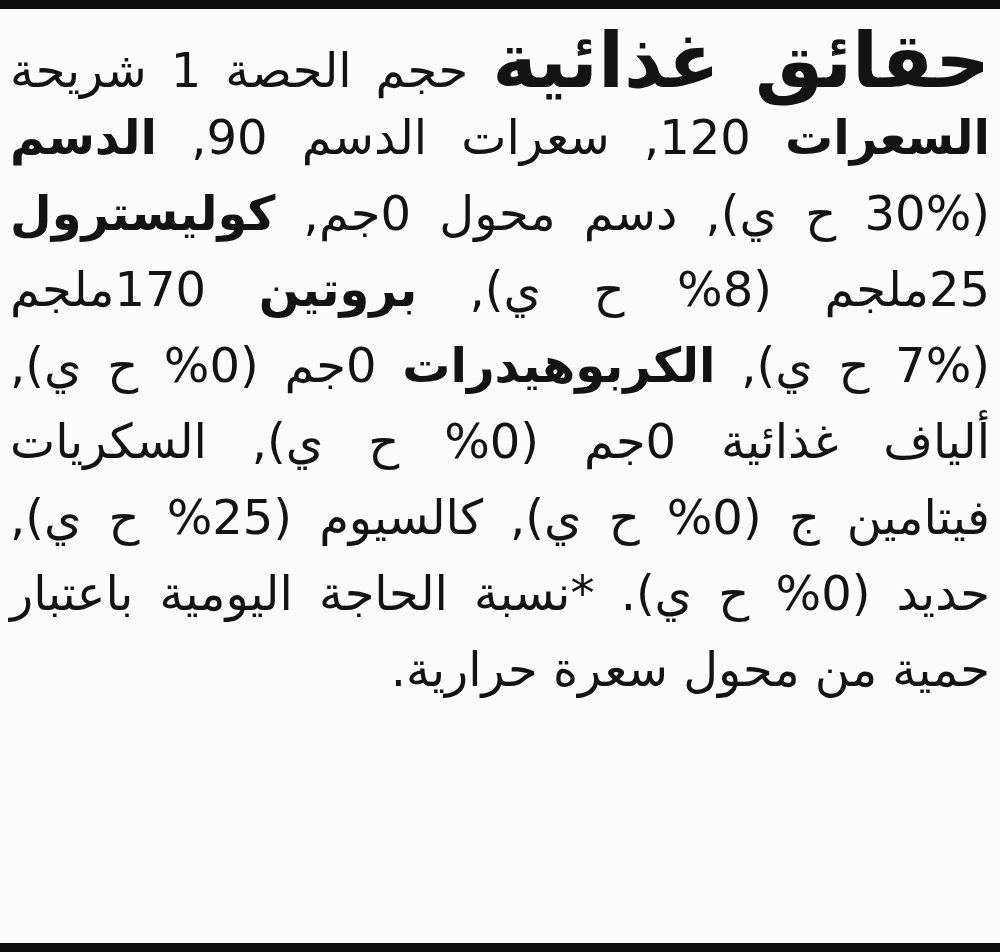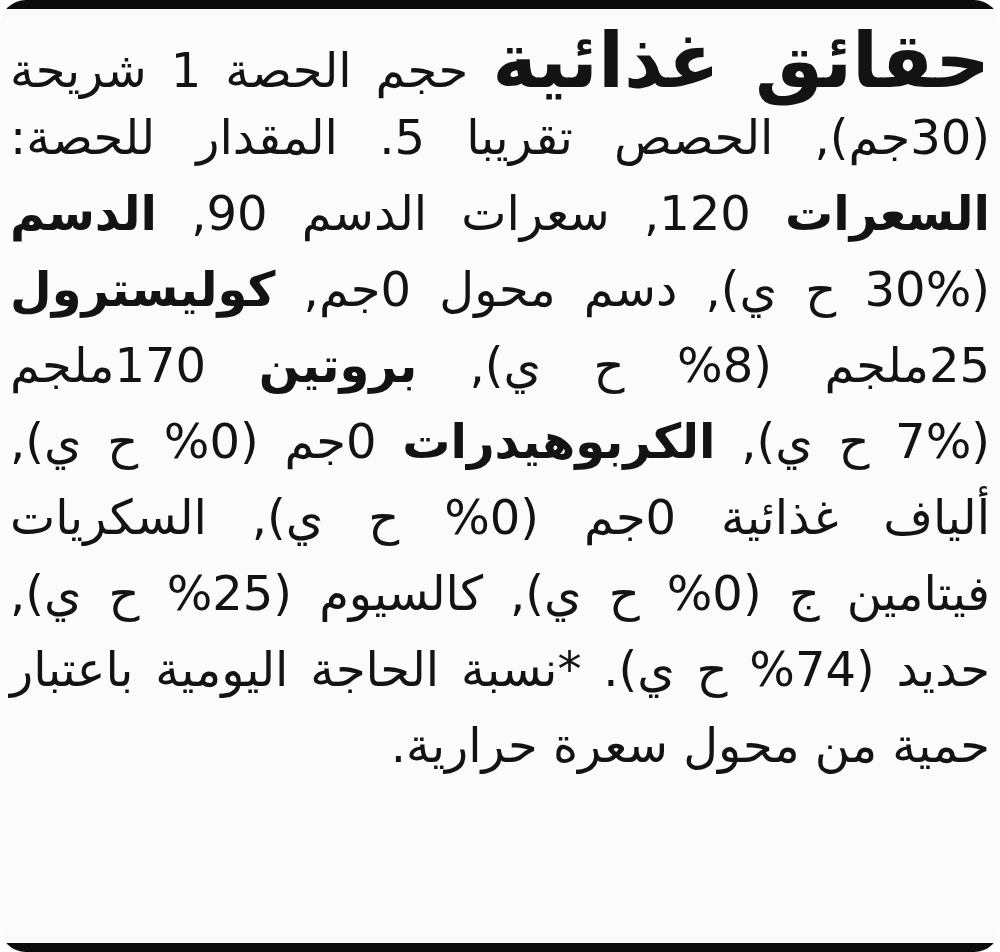--- a/index.html
+++ b/index.html
@@ -51,28 +51,27 @@
   .seg-bold { font-weight: 700; margin-top: 24px; }
   .seg-title {
     font-weight: 700;
     font-size: 76px;
     letter-spacing: -1px;
   }
 </style>
 </head>
 <body>
 
-<div class="page" style="background: rgb(251, 251, 251); color: rgb(19, 19, 19); border-radius: 26px;">
+<div class="page" style="background: rgb(251, 251, 251); color: rgb(19, 19, 19);">
   <div class="edge-bar top" style="background: rgb(12, 12, 12);"></div>
   <div class="label-body">
       <div class="line"><span class="seg-title">حقائق غذائية</span><span class="seg-regular"> حجم الحصة 1 شريحة</span></div>
-      <div class="line"><span class="seg-regular">(30جم), الحصص تقريبا 5. المقدار للحصة:</span></div>
       <div class="line"><span class="seg-bold">السعرات</span><span class="seg-regular"> 120, سعرات الدسم 90, </span><span class="seg-bold">الدسم</span></div>
       <div class="line"><span class="seg-regular">(30% ح ي), دسم محول 0جم, </span><span class="seg-bold">كوليسترول</span></div>
       <div class="line"><span class="seg-regular">25ملجم (8% ح ي), </span><span class="seg-bold">بروتين</span><span class="seg-regular"> 170ملجم</span></div>
       <div class="line"><span class="seg-regular">(7% ح ي), </span><span class="seg-bold">الكربوهيدرات</span><span class="seg-regular"> 0جم (0% ح ي),</span></div>
       <div class="line"><span class="seg-regular">ألياف غذائية 0جم (0% ح ي), السكريات</span></div>
       <div class="line"><span class="seg-regular">فيتامين ج (0% ح ي), كالسيوم (25% ح ي),</span></div>
-      <div class="line"><span class="seg-regular">حديد (74% ح ي). *نسبة الحاجة اليومية باعتبار</span></div>
+      <div class="line"><span class="seg-regular">حديد (0% ح ي). *نسبة الحاجة اليومية باعتبار</span></div>
       <div class="line last"><span class="seg-regular">حمية من محول سعرة حرارية.</span></div>
     </div>
   <div class="edge-bar bottom" style="background: rgb(12, 12, 12);"></div>
 </div>
 
 </body></html>

